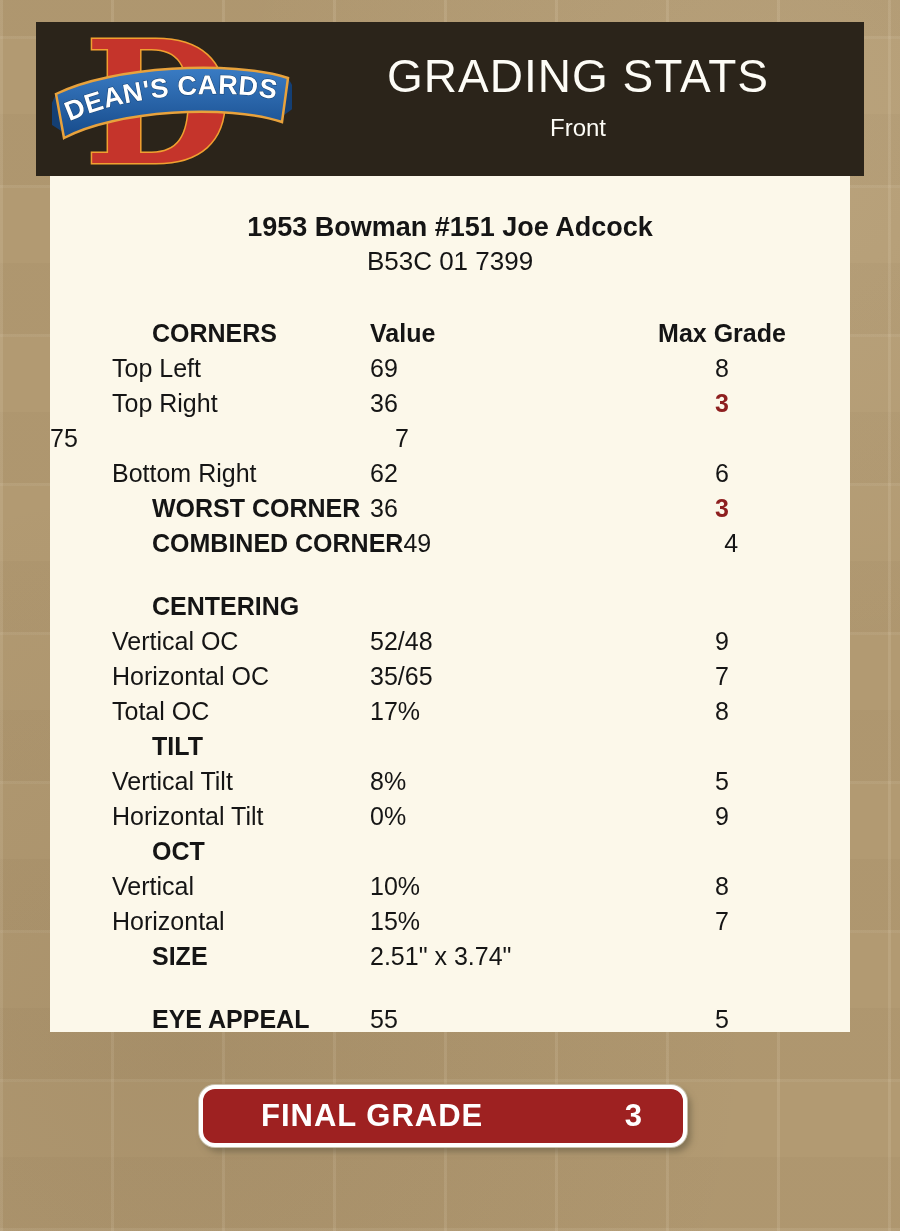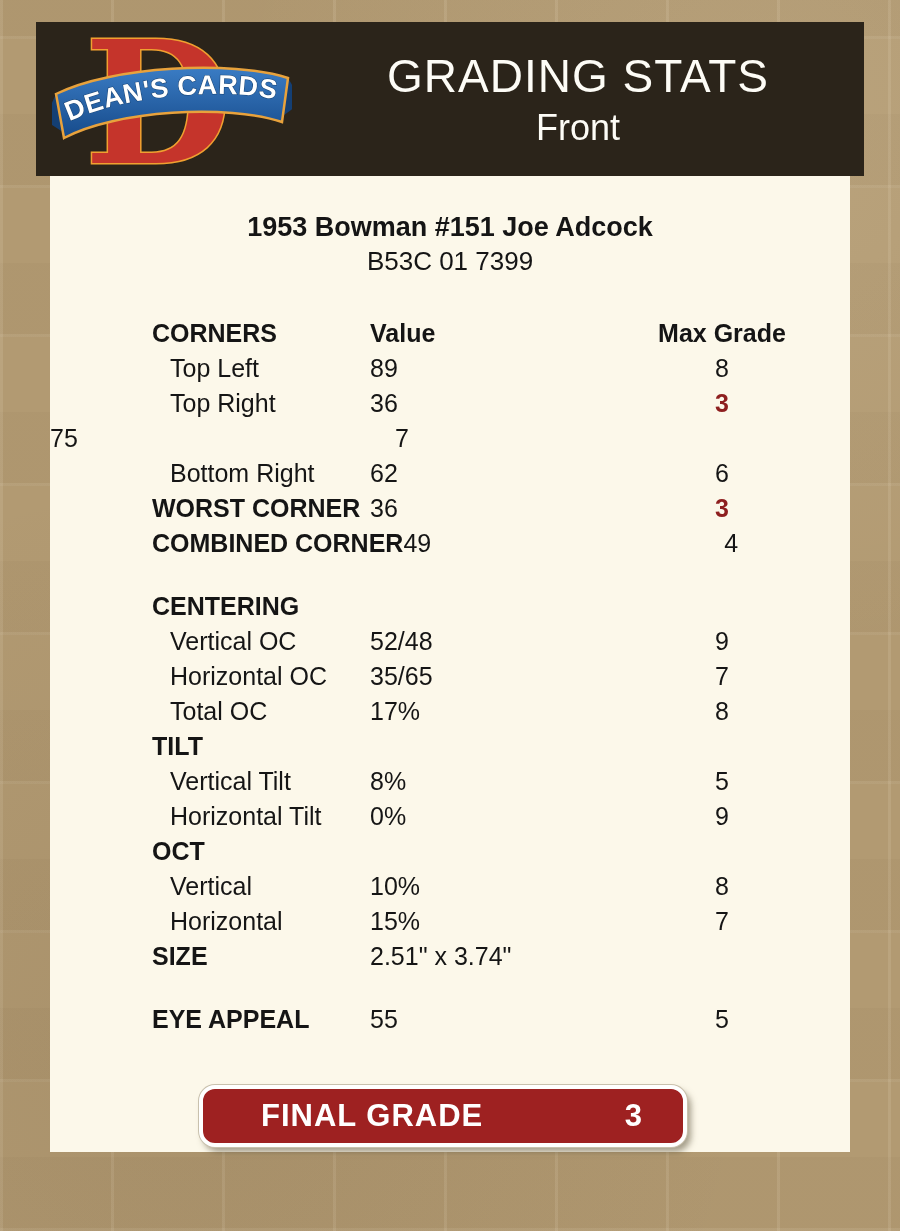--- a/index.html
+++ b/index.html
@@ -27,35 +27,35 @@
   .topbar{
     position:absolute;left:36px;top:22px;width:828px;height:154px;
     background:var(--bar-bg);display:flex;align-items:center;
   }
   .logo{flex:0 0 256px;height:100%;position:relative;cursor:pointer}
   .logo svg{position:absolute;left:16px;top:14px}
   .titleblock{flex:1;text-align:center;padding-top:2px}
   .main-title{
     color:#fdfcf6;font-size:46px;font-weight:400;line-height:52px;letter-spacing:1px;
   }
-  .sub-title{color:#fdfcf6;font-size:36px;font-weight:400;line-height:44px;margin-top:4px}
+  .sub-title{color:#fdfcf6;font-size:24px;font-weight:400;line-height:44px;margin-top:4px}
 
   
   .panel{
-    position:absolute;left:50px;top:176px;width:800px;height:976px;
+    position:absolute;left:50px;top:176px;width:800px;height:856px;
     background:var(--panel-bg);
   }
   .card-title{margin-top:34px;text-align:center;font-size:27px;font-weight:700;line-height:34px}
   .card-serial{text-align:center;font-size:26px;font-weight:400;line-height:34px}
 
   .grades{margin-top:38px;font-size:25px}
   .row{display:flex;align-items:baseline;height:35px;line-height:35px;padding-right:8px}
   .row.gap{margin-top:28px}
   .c-label{flex:1;padding-left:102px;white-space:nowrap}
-  .row.item .c-label{padding-left:120px}
+  .row.item .c-label{padding-left:62px}
   .row.section .c-label{font-weight:700}
   .c-value{width:200px;text-align:left;white-space:nowrap}
   .c-max{width:240px;margin-left:32px;text-align:center}
   .c-max.red{color:var(--accent-red);font-weight:700}
 
   .row.thead{font-weight:700}
   .row.thead .c-label{padding-left:102px}
   .row.thead .c-value{width:230px}
   .row.thead .c-max{margin-left:2px}
 
@@ -106,21 +106,21 @@
 
     <div class="grades">
       <div class="row thead">
         <div class="c-label">CORNERS</div>
         <div class="c-value">Value</div>
         <div class="c-max">Max Grade</div>
       </div>
       <div>
           <div class="row item">
     <div class="c-label">Top Left</div>
-    <div class="c-value">89</div>
+    <div class="c-value">69</div>
     <div class="c-max">8</div>
   </div>
           <div class="row item">
     <div class="c-label">Top Right</div>
     <div class="c-value">36</div>
     <div class="c-max red">3</div>
   </div>
           <div class="row item">
     <div class="c-value">75</div>
     <div class="c-max">7</div>

